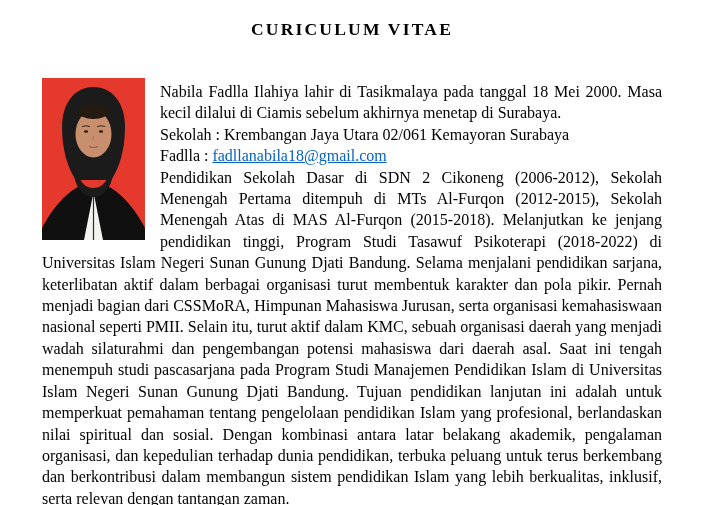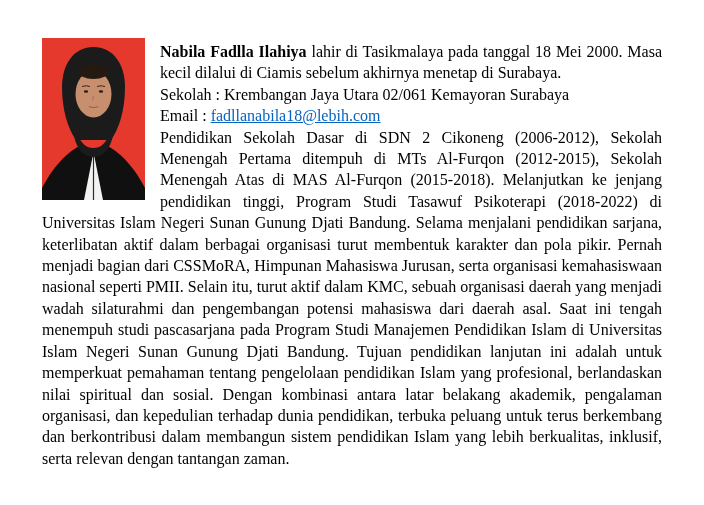--- a/index.html
+++ b/index.html
@@ -35,32 +35,33 @@
     float: left;
     width: 103px;
     height: 162px;
     margin: -3px 15px 8px 0;
   }
   .photo-figure svg {
     display: block;
     width: 100%;
     height: 100%;
   }
-  .person-name { font-weight: bold; margin-top: 12px; }
+  .person-name { font-weight: normal; margin-top: 12px; }
   .email-link {
     color: #0563c1;
     text-decoration: underline;
     cursor: pointer;
   }
 </style>
 </head>
 <body>
 
 <div class="page">
 
+  <h1 class="doc-title">CURICULUM VITAE</h1>
 
   <div class="content">
 
     <span class="photo-figure">
       <svg viewBox="0 0 103 162" preserveAspectRatio="none" xmlns="http://www.w3.org/2000/svg">
         <rect x="0" y="0" width="103" height="162" fill="#e5392e"></rect>
 
         <polygon points="34,110 69,110 74,162 29,162" fill="#f3f3f1"></polygon>
         <line x1="51.5" y1="114" x2="51.5" y2="162" stroke="#2a2a2a" stroke-width="1.2"></line>
 
@@ -78,18 +79,18 @@
         <ellipse cx="59" cy="53.5" rx="2.2" ry="1.3" fill="#2e1e12"></ellipse>
         <path d="M51.5,58 L50.7,62.5" stroke="#a9714f" stroke-width="1" fill="none"></path>
         <path d="M47,68.5 Q51.5,70.5 56,68.5" stroke="#9c5c44" stroke-width="1.2" fill="none"></path>
       </svg>
     </span>
 
     <span class="person-name">Nabila Fadlla Ilahiya</span><span> lahir di Tasikmalaya pada tanggal 18 Mei 2000. Masa kecil dilalui di Ciamis sebelum akhirnya menetap di Surabaya.</span><br>
 
     <span>Sekolah : </span><span>Krembangan Jaya Utara 02/061 Kemayoran Surabaya</span><br>
 
-    <span>Email : </span><a class="email-link" style="color: rgb(5, 99, 193);">fadllanabila18@lebih.com</a><br>
+    <span>Fadlla : </span><a class="email-link" style="color: rgb(5, 99, 193);">fadllanabila18@gmail.com</a><br>
 
     <span>Pendidikan Sekolah Dasar di SDN 2 Cikoneng (2006-2012), Sekolah Menengah Pertama ditempuh di MTs Al-Furqon (2012-2015), Sekolah Menengah Atas di MAS Al-Furqon (2015-2018). Melanjutkan ke jenjang pendidikan tinggi, Program Studi Tasawuf Psikoterapi (2018-2022) di Universitas Islam Negeri Sunan Gunung Djati Bandung. Selama menjalani pendidikan sarjana, keterlibatan aktif dalam berbagai organisasi turut membentuk karakter dan pola pikir. Pernah menjadi bagian dari CSSMoRA, Himpunan Mahasiswa Jurusan, serta organisasi kemahasiswaan nasional seperti PMII. Selain itu, turut aktif dalam KMC, sebuah organisasi daerah yang menjadi wadah silaturahmi dan pengembangan potensi mahasiswa dari daerah asal. Saat ini tengah menempuh studi pascasarjana pada Program Studi Manajemen Pendidikan Islam di Universitas Islam Negeri Sunan Gunung Djati Bandung. Tujuan pendidikan lanjutan ini adalah untuk memperkuat pemahaman tentang pengelolaan pendidikan Islam yang profesional, berlandaskan nilai spiritual dan sosial. Dengan kombinasi antara latar belakang akademik, pengalaman organisasi, dan kepedulian terhadap dunia pendidikan, terbuka peluang untuk terus berkembang dan berkontribusi dalam membangun sistem pendidikan Islam yang lebih berkualitas, inklusif, serta relevan dengan tantangan zaman.</span>
 
   </div>
 </div>
 
 </body></html>

